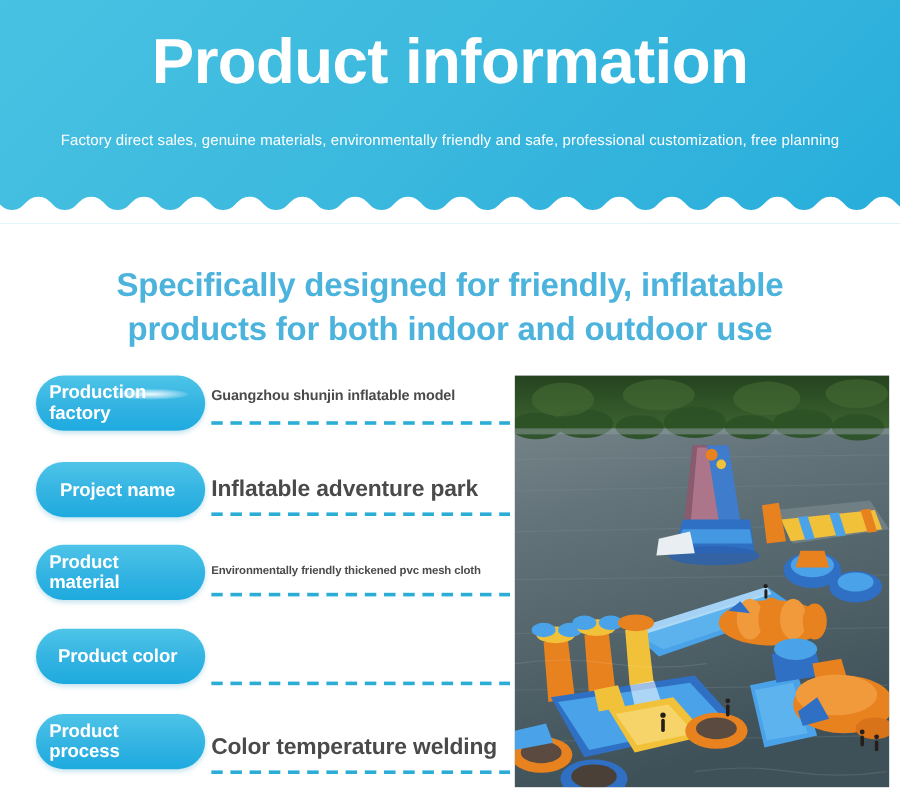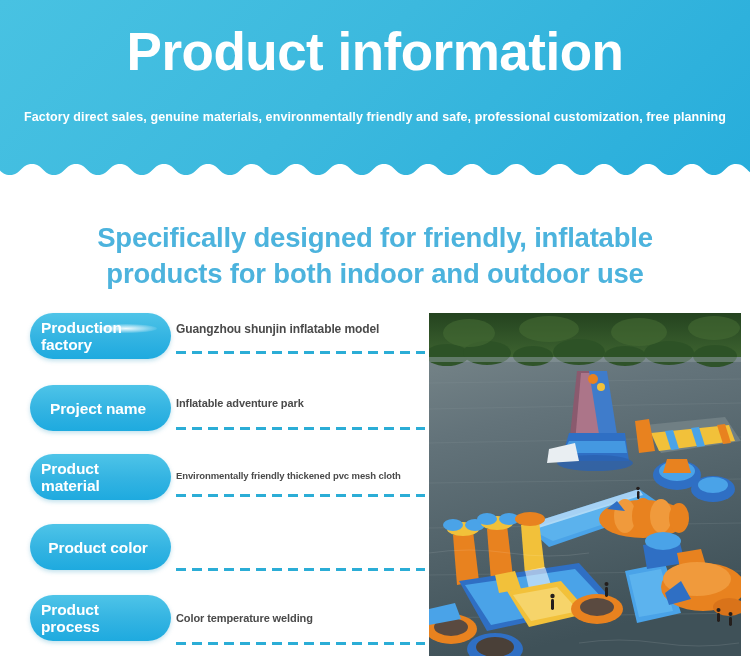--- a/index.html
+++ b/index.html
@@ -50,21 +50,21 @@
   }
 
   .banner-subtitle {
     position: absolute;
     left: 0;
     top: 110px;
     width: 750px;
     text-align: center;
     color: #ffffff;
     font-size: 12.5px;
-    font-weight: bold;
+    font-weight: normal;
     letter-spacing: 0.1px;
     white-space: nowrap;
   }
 
   
   .wave {
     position: absolute;
     left: -6px;
     bottom: -1px;
     width: 764px;
@@ -150,21 +150,21 @@
   .spec-value {
     position: absolute;
     left: 176px;
     width: 249px;
     color: #4a4a4a;
     font-weight: bold;
     letter-spacing: -0.1px;
     white-space: nowrap;
   }
 
-  .spec-value.size-lg { font-size: 11px; }
+  .spec-value.size-lg { font-size: 19px; }
   .spec-value.size-md { font-size: 12px; }
   .spec-value.size-sm { font-size: 9.5px; }
 
   .spec-dash {
     position: absolute;
     left: 176px;
     width: 249px;
     height: 3px;
     background-image: linear-gradient(90deg, #2badd6 0px, #2badd6 10px, rgba(255,255,255,0) 10px, rgba(255,255,255,0) 16px);
     background-size: 16px 3px;

